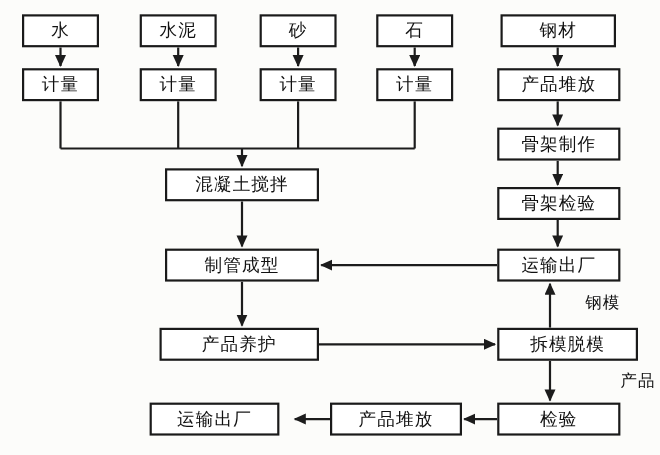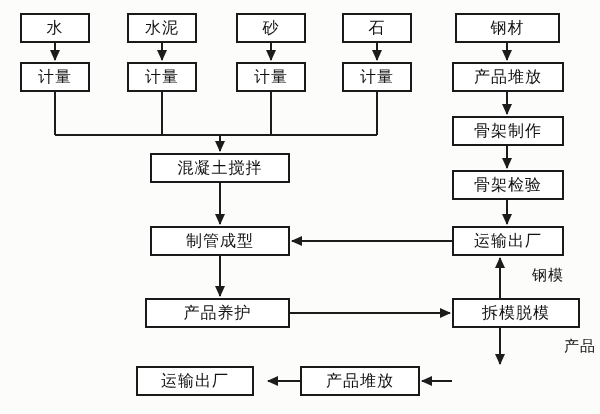--- a/index.html
+++ b/index.html
@@ -97,20 +97,21 @@
   <div class="node" style="left:150px; top:153px; width:140px;">混凝土搅拌</div>
   <div class="node" style="left:150px; top:226px; width:140px;">制管成型</div>
   <div class="node" style="left:145px; top:298px; width:145px;">产品养护</div>
 
   <div class="node" style="left:455px; top:13px;  width:105px;">钢材</div>
   <div class="node" style="left:452px; top:62px;  width:112px;">产品堆放</div>
   <div class="node" style="left:452px; top:116px; width:112px;">骨架制作</div>
   <div class="node" style="left:452px; top:170px; width:112px;">骨架检验</div>
   <div class="node" style="left:452px; top:226px; width:112px;">运输出厂</div>
   <div class="node" style="left:452px; top:298px; width:128px;">拆模脱模</div>
+  <div class="node" style="left:452px; top:366px; width:112px;">检验</div>
 
   <div class="node" style="left:300px; top:366px; width:120px;">产品堆放</div>
   <div class="node" style="left:136px; top:366px; width:118px;">运输出厂</div>
 
   <span class="edge-label" style="left:532px; top:266px;text-align:center;">钢模</span>
   <span class="edge-label" style="left:532px; top:337px;margin-left:32px;">产品</span>
 
 </div>
 
 </body></html>

